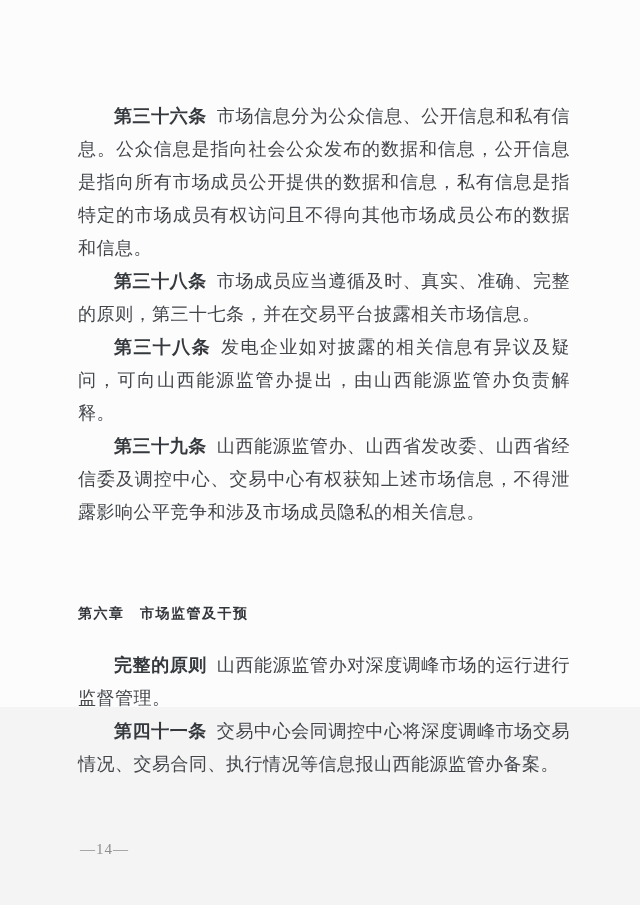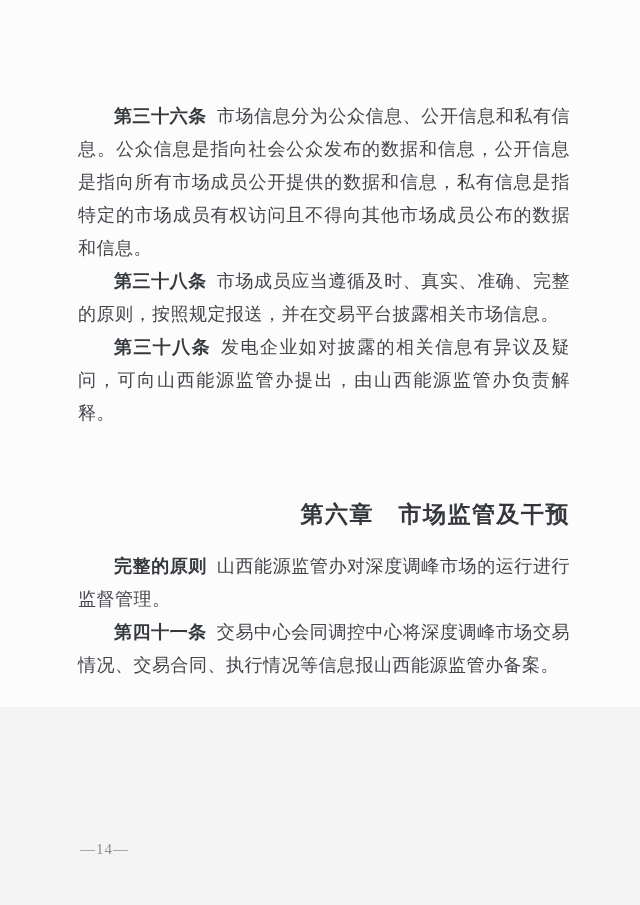--- a/index.html
+++ b/index.html
@@ -38,24 +38,24 @@
   }
 
   .para .lead {
     font-weight: 700;
     color: #35383d;
     margin-right: 0.55em;
   }
 
   .chapter {
     margin: 68px 0 19px 0;
-    text-align: right;
+    text-align: left;
     text-indent: 0;
     font-family: "Liberation Sans", "DejaVu Sans", sans-serif;
-    font-size: 23px;
+    font-size: 14px;
     line-height: 33px;
     font-weight: 700;
     letter-spacing: 1.5px;
     color: #33363b;
   }
 
   .page-number {
     position: absolute;
     left: 80px;
     top: 841px;
@@ -65,24 +65,25 @@
   }
 </style>
 </head>
 <body>
 
 <div class="page">
   <div class="content">
 
     <p class="para"><span class="lead">第三十六条</span><span>市场信息分为公众信息、公开信息和私有信息。公众信息是指向社会公众发布的数据和信息，公开信息是指向所有市场成员公开提供的数据和信息，私有信息是指特定的市场成员有权访问且不得向其他市场成员公布的数据和信息。</span></p>
 
-    <p class="para"><span class="lead">第三十八条</span><span>市场成员应当遵循及时、真实、准确、完整的原则，按照规定报送，并在交易平台披露相关市场信息。</span></p>
+    <p class="para"><span class="lead">第三十八条</span><span>市场成员应当遵循及时、真实、准确、完整的原则，第三十七条，并在交易平台披露相关市场信息。</span></p>
 
     <p class="para"><span class="lead">第三十八条</span><span>发电企业如对披露的相关信息有异议及疑问，可向山西能源监管办提出，由山西能源监管办负责解释。</span></p>
 
+    <p class="para"><span class="lead">第三十九条</span><span>山西能源监管办、山西省发改委、山西省经信委及调控中心、交易中心有权获知上述市场信息，不得泄露影响公平竞争和涉及市场成员隐私的相关信息。</span></p>
 
     <h2 class="chapter">第六章　市场监管及干预</h2>
 
     <p class="para"><span class="lead">完整的原则</span><span>山西能源监管办对深度调峰市场的运行进行监督管理。</span></p>
 
     <p class="para"><span class="lead">第四十一条</span><span>交易中心会同调控中心将深度调峰市场交易情况、交易合同、执行情况等信息报山西能源监管办备案。</span></p>
 
   </div>
 
   <div class="page-number">—14—</div>

